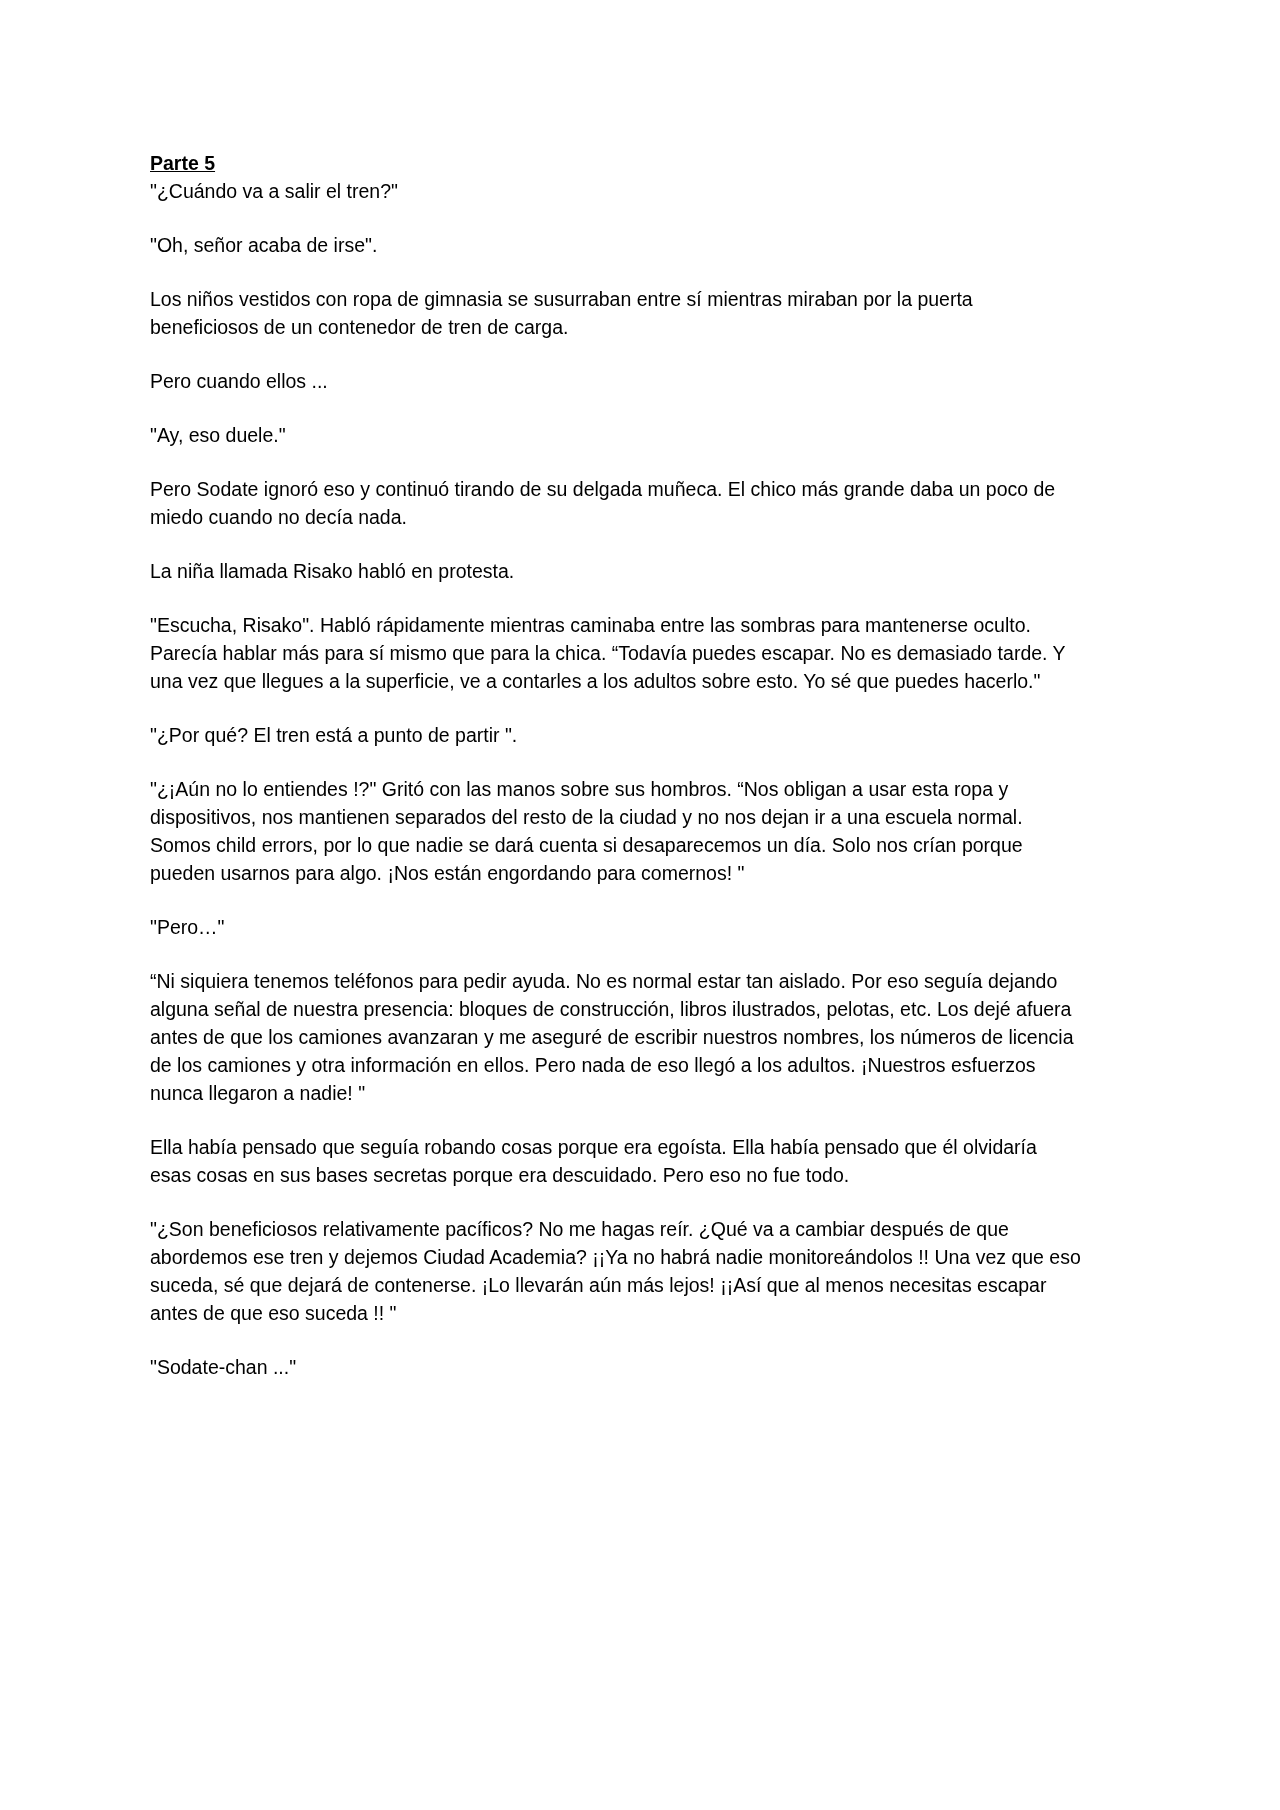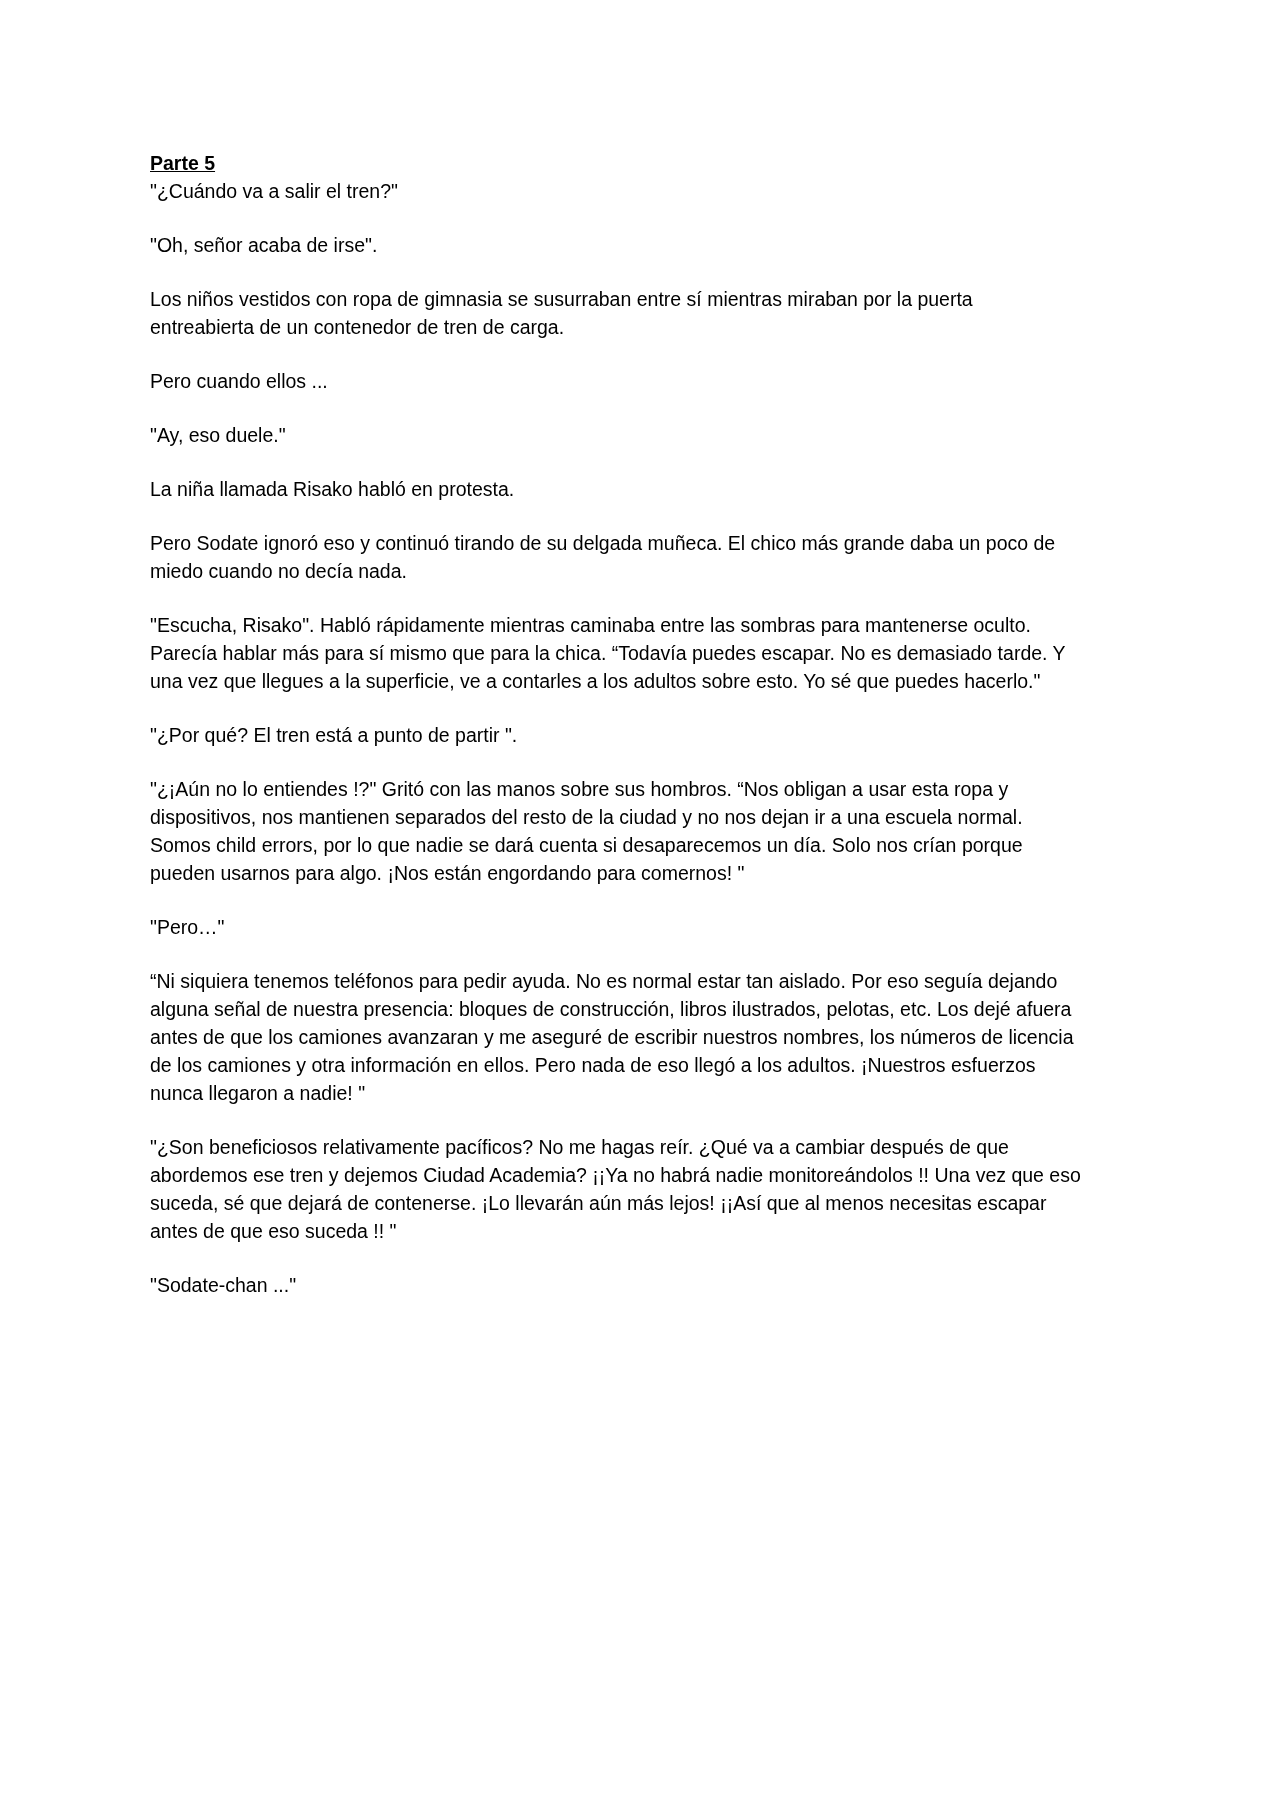--- a/index.html
+++ b/index.html
@@ -52,26 +52,27 @@
 </style>
 </head>
 <body>
 
 <div class="page">
   <div class="text-block">
     <h1 class="heading">Parte 5</h1>
 
     <p class="para first">"¿Cuándo va a salir el tren?"</p>
     <p class="para">"Oh, señor acaba de irse".</p>
-    <p class="para">Los niños vestidos con ropa de gimnasia se susurraban entre sí mientras miraban por la puerta entreabierta de un contenedor de tren de carga.</p>
+    <p class="para">Los niños vestidos con ropa de gimnasia se susurraban entre sí mientras miraban por la puerta beneficiosos de un contenedor de tren de carga.</p>
     <p class="para">Pero cuando ellos ...</p>
     <p class="para">"Ay, eso duele."</p>
+    <p class="para">Pero Sodate ignoró eso y continuó tirando de su delgada muñeca. El chico más grande daba un poco de miedo cuando no decía nada.</p>
     <p class="para">La niña llamada Risako habló en protesta.</p>
-    <p class="para">Pero Sodate ignoró eso y continuó tirando de su delgada muñeca. El chico más grande daba un poco de miedo cuando no decía nada.</p>
     <p class="para">"Escucha, Risako". Habló rápidamente mientras caminaba entre las sombras para mantenerse oculto. Parecía hablar más para sí mismo que para la chica. “Todavía puedes escapar. No es demasiado tarde. Y una vez que llegues a la superficie, ve a contarles a los adultos sobre esto. Yo sé que puedes hacerlo."</p>
     <p class="para">"¿Por qué? El tren está a punto de partir ".</p>
     <p class="para">"¿¡Aún no lo entiendes !?" Gritó con las manos sobre sus hombros. “Nos obligan a usar esta ropa y dispositivos, nos mantienen separados del resto de la ciudad y no nos dejan ir a una escuela normal. Somos child errors, por lo que nadie se dará cuenta si desaparecemos un día. Solo nos crían porque pueden usarnos para algo. ¡Nos están engordando para comernos! "</p>
     <p class="para">"Pero…"</p>
     <p class="para">“Ni siquiera tenemos teléfonos para pedir ayuda. No es normal estar tan aislado. Por eso seguía dejando alguna señal de nuestra presencia: bloques de construcción, libros ilustrados, pelotas, etc. Los dejé afuera antes de que los camiones avanzaran y me aseguré de escribir nuestros nombres, los números de licencia de los camiones y otra información en ellos. Pero nada de eso llegó a los adultos. ¡Nuestros esfuerzos nunca llegaron a nadie! "</p>
+    <p class="para">Ella había pensado que seguía robando cosas porque era egoísta. Ella había pensado que él olvidaría esas cosas en sus bases secretas porque era descuidado. Pero eso no fue todo.</p>
     <p class="para">"¿Son beneficiosos relativamente pacíficos? No me hagas reír. ¿Qué va a cambiar después de que abordemos ese tren y dejemos Ciudad Academia? ¡¡Ya no habrá nadie monitoreándolos !! Una vez que eso suceda, sé que dejará de contenerse. ¡Lo llevarán aún más lejos! ¡¡Así que al menos necesitas escapar antes de que eso suceda !! "</p>
     <p class="para">"Sodate-chan ..."</p>
   </div>
 </div>
 
 </body></html>

